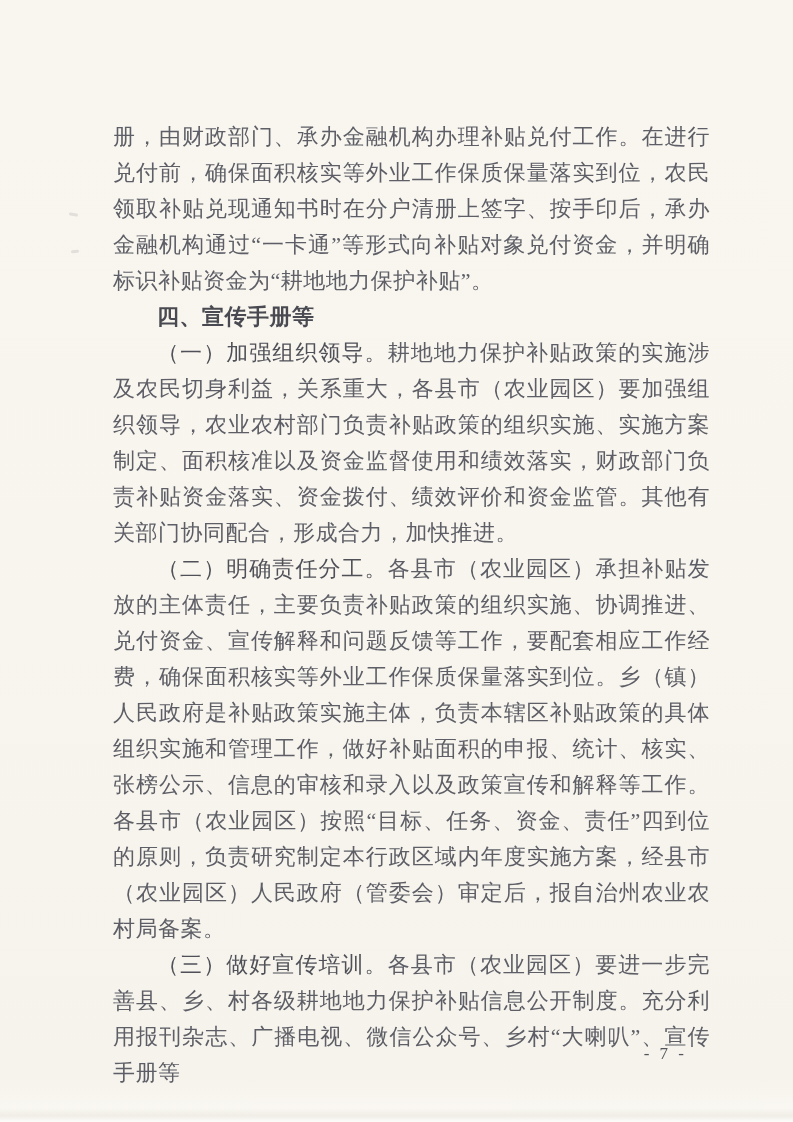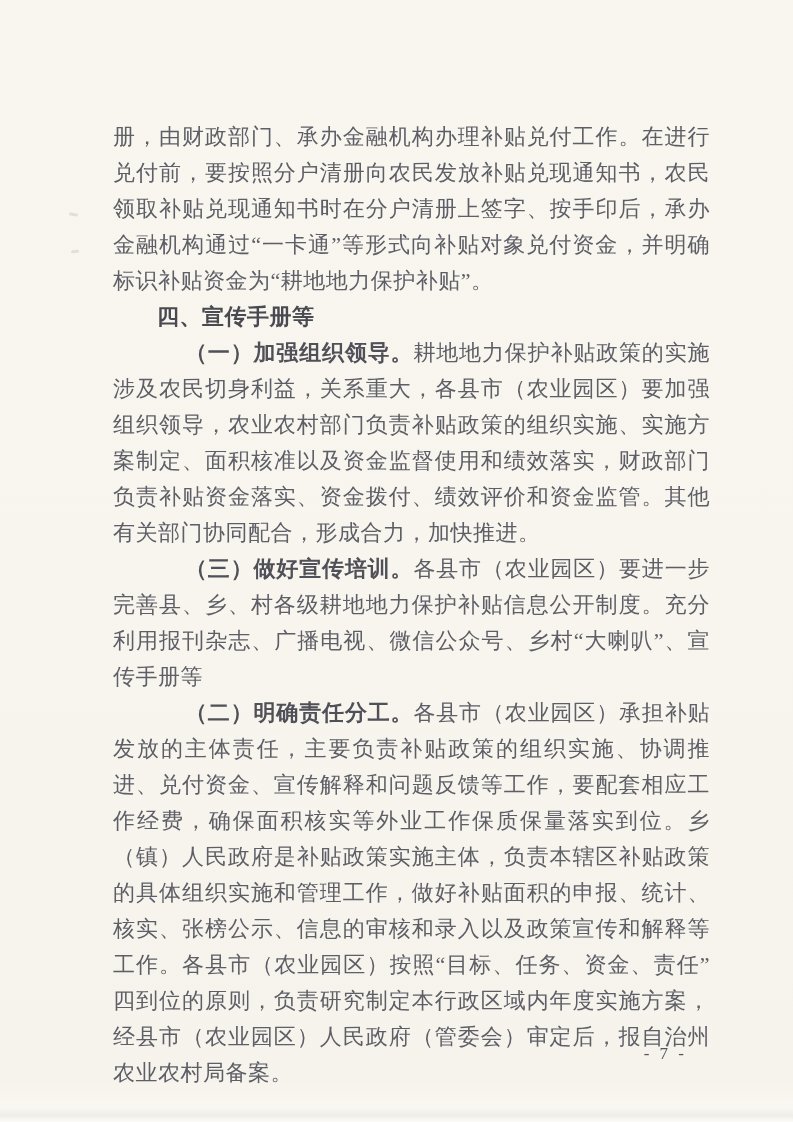--- a/index.html
+++ b/index.html
@@ -35,23 +35,22 @@
   }
   .content p.no-indent {
     text-indent: 0;
   }
   .section-heading {
     font-family: "Liberation Sans", sans-serif;
     font-weight: bold;
     color: #494a51;
   }
   .para-lead {
-    font-weight: bold;
+    font-weight: normal;
     color: #505158;
-    margin-left: 28px;
   }
   .page-number {
     position: absolute;
     top: 1044px;
     right: 106px;
     font-size: 17px;
     letter-spacing: 3px;
     color: #55565d;
     font-family: "Liberation Serif", serif;
   }
@@ -75,29 +74,29 @@
 </head>
 <body>
 
 <div class="page">
 
   <span class="scan-mark m1"></span>
   <span class="scan-mark m2"></span>
 
   <div class="content">
 
-    <p class="no-indent"><span>册，由财政部门、承办金融机构办理补贴兑付工作。在进行兑付前，要按照分户清册向农民发放补贴兑现通知书，农民领取补贴兑现通知书时在分户清册上签字、按手印后，承办金融机构通过“一卡通”等形式向补贴对象兑付资金，并明确标识补贴资金为“耕地地力保护补贴”。</span></p>
+    <p class="no-indent"><span>册，由财政部门、承办金融机构办理补贴兑付工作。在进行兑付前，确保面积核实等外业工作保质保量落实到位，农民领取补贴兑现通知书时在分户清册上签字、按手印后，承办金融机构通过“一卡通”等形式向补贴对象兑付资金，并明确标识补贴资金为“耕地地力保护补贴”。</span></p>
 
     <p class="section-heading">四、宣传手册等</p>
 
     <p><span class="para-lead">（一）加强组织领导。</span><span>耕地地力保护补贴政策的实施涉及农民切身利益，关系重大，各县市（农业园区）要加强组织领导，农业农村部门负责补贴政策的组织实施、实施方案制定、面积核准以及资金监督使用和绩效落实，财政部门负责补贴资金落实、资金拨付、绩效评价和资金监管。其他有关部门协同配合，形成合力，加快推进。</span></p>
 
+    <p><span class="para-lead">（二）明确责任分工。</span><span>各县市（农业园区）承担补贴发放的主体责任，主要负责补贴政策的组织实施、协调推进、兑付资金、宣传解释和问题反馈等工作，要配套相应工作经费，确保面积核实等外业工作保质保量落实到位。乡（镇）人民政府是补贴政策实施主体，负责本辖区补贴政策的具体组织实施和管理工作，做好补贴面积的申报、统计、核实、张榜公示、信息的审核和录入以及政策宣传和解释等工作。各县市（农业园区）按照“目标、任务、资金、责任”四到位的原则，负责研究制定本行政区域内年度实施方案，经县市（农业园区）人民政府（管委会）审定后，报自治州农业农村局备案。</span></p>
+
     <p><span class="para-lead">（三）做好宣传培训。</span><span>各县市（农业园区）要进一步完善县、乡、村各级耕地地力保护补贴信息公开制度。充分利用报刊杂志、广播电视、微信公众号、乡村“大喇叭”、宣传手册等</span></p>
-
-    <p><span class="para-lead">（二）明确责任分工。</span><span>各县市（农业园区）承担补贴发放的主体责任，主要负责补贴政策的组织实施、协调推进、兑付资金、宣传解释和问题反馈等工作，要配套相应工作经费，确保面积核实等外业工作保质保量落实到位。乡（镇）人民政府是补贴政策实施主体，负责本辖区补贴政策的具体组织实施和管理工作，做好补贴面积的申报、统计、核实、张榜公示、信息的审核和录入以及政策宣传和解释等工作。各县市（农业园区）按照“目标、任务、资金、责任”四到位的原则，负责研究制定本行政区域内年度实施方案，经县市（农业园区）人民政府（管委会）审定后，报自治州农业农村局备案。</span></p>
 
   </div>
 
   <div class="page-number">- 7 -</div>
 
   <div class="bottom-edge"></div>
 
 </div>
 
 </body></html>

